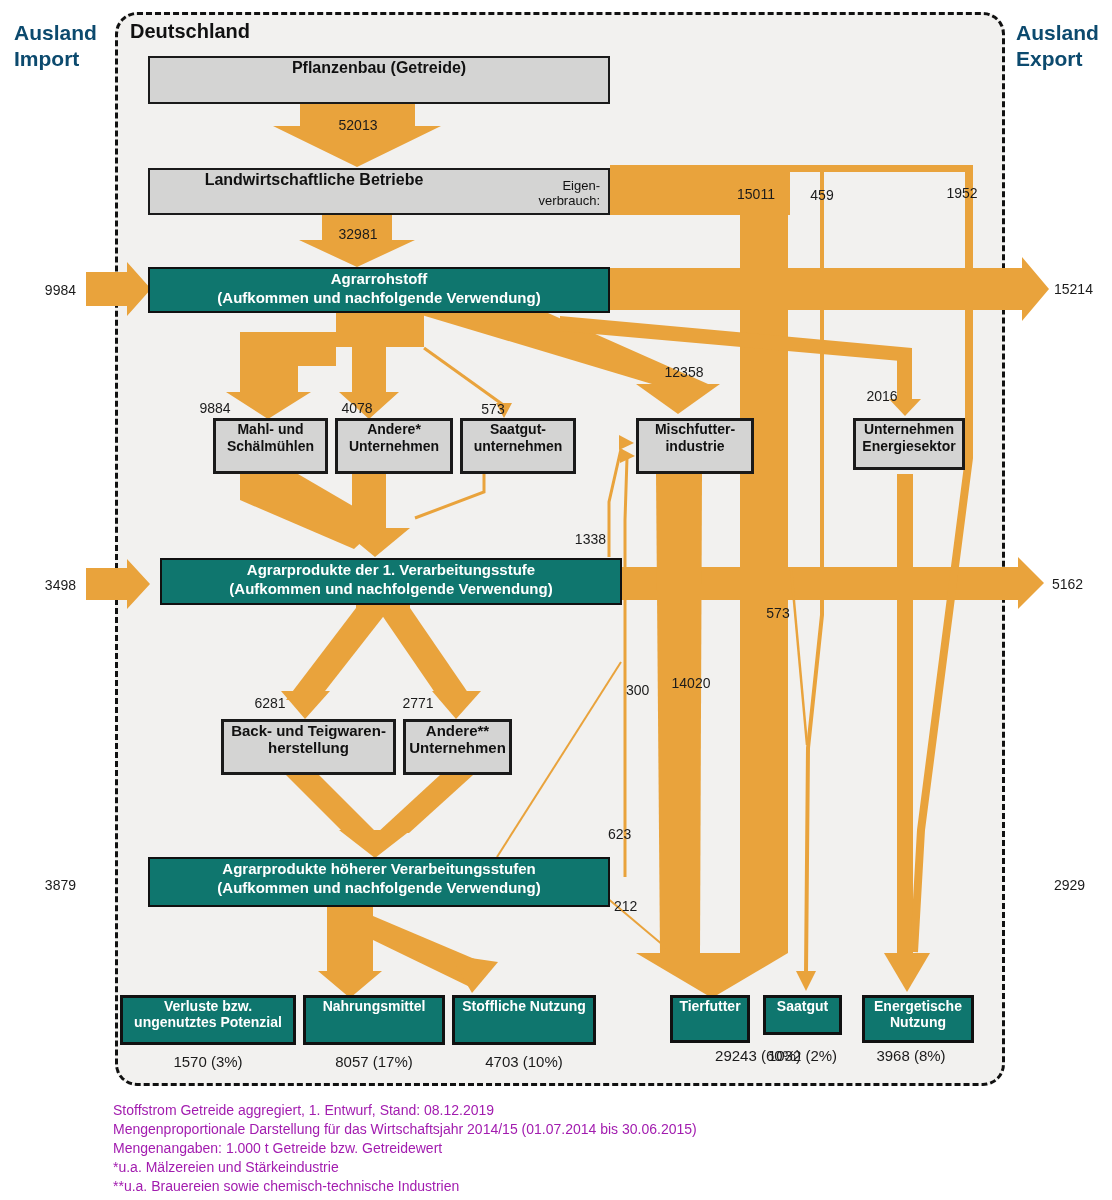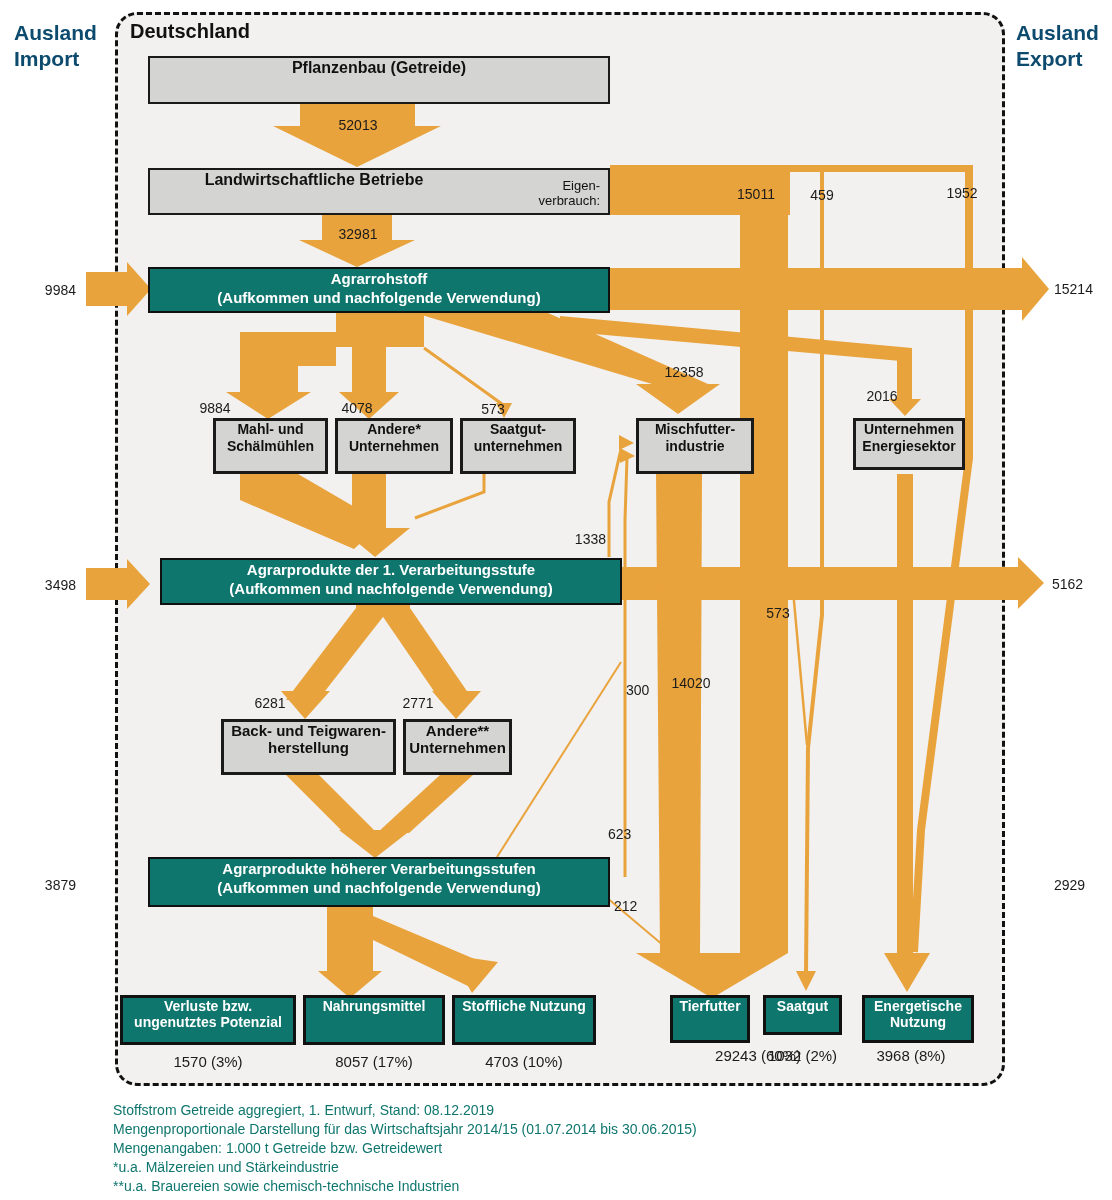--- a/index.html
+++ b/index.html
@@ -13,21 +13,21 @@
   .box{position:absolute;z-index:2;display:flex;flex-direction:column;align-items:center;justify-content:flex-start;text-align:center;box-sizing:border-box;}
   .light-lg{background:#D4D4D3;border:2px solid #1a1a1a;color:#111;font-weight:bold;font-size:16px;line-height:19px;}
   .dark-lg{background:#0f766e;border:2px solid #111;color:#fff;font-weight:bold;font-size:15px;line-height:19px;}
   .light-sm{background:#D4D4D3;border:3px solid #1a1a1a;color:#111;font-weight:bold;font-size:14px;line-height:17px;}
   .dark-sm{background:#0f766e;border:3px solid #111;color:#fff;font-weight:bold;font-size:14px;line-height:16px;}
   .note{position:absolute;right:8px;top:8px;text-align:right;font-weight:normal;font-size:13px;line-height:15px;color:#111;}
   .betriebe-label{padding-right:130px;}
   .fl{position:absolute;z-index:3;font-size:14px;color:#1b1b1b;}
   .c{text-align:center;} .r{text-align:right;} .l{text-align:left;}
   .total{position:absolute;z-index:3;font-size:15px;color:#1b1b1b;text-align:center;}
-  .footnotes{position:absolute;left:113px;top:1101px;z-index:3;font-size:14px;line-height:19px;color:#0f766e;}
+  .footnotes{position:absolute;left:113px;top:1101px;z-index:3;font-size:14px;line-height:19px;color:#a21caf;}
 </style>
 </head>
 <body>
 
 <div class="canvas">
 
   <div class="panel"></div>
 
   <svg class="flows" width="1112" height="1200" viewBox="0 0 1112 1200">
     <g fill="#E9A33C" stroke="none">

